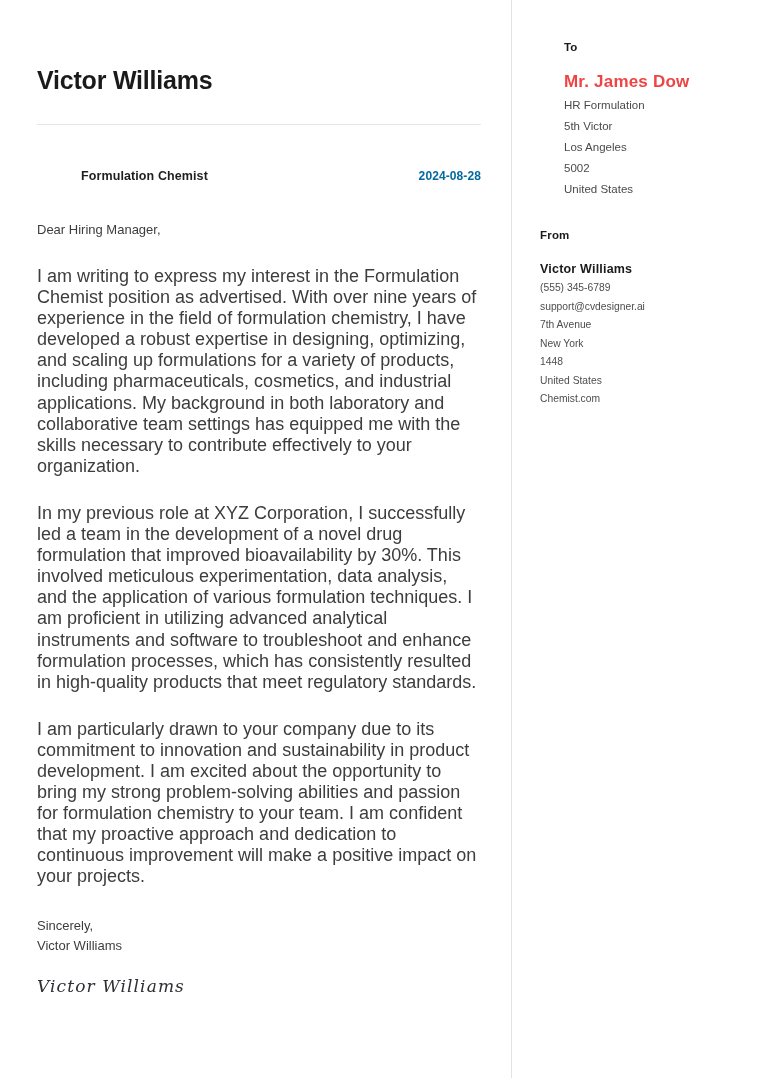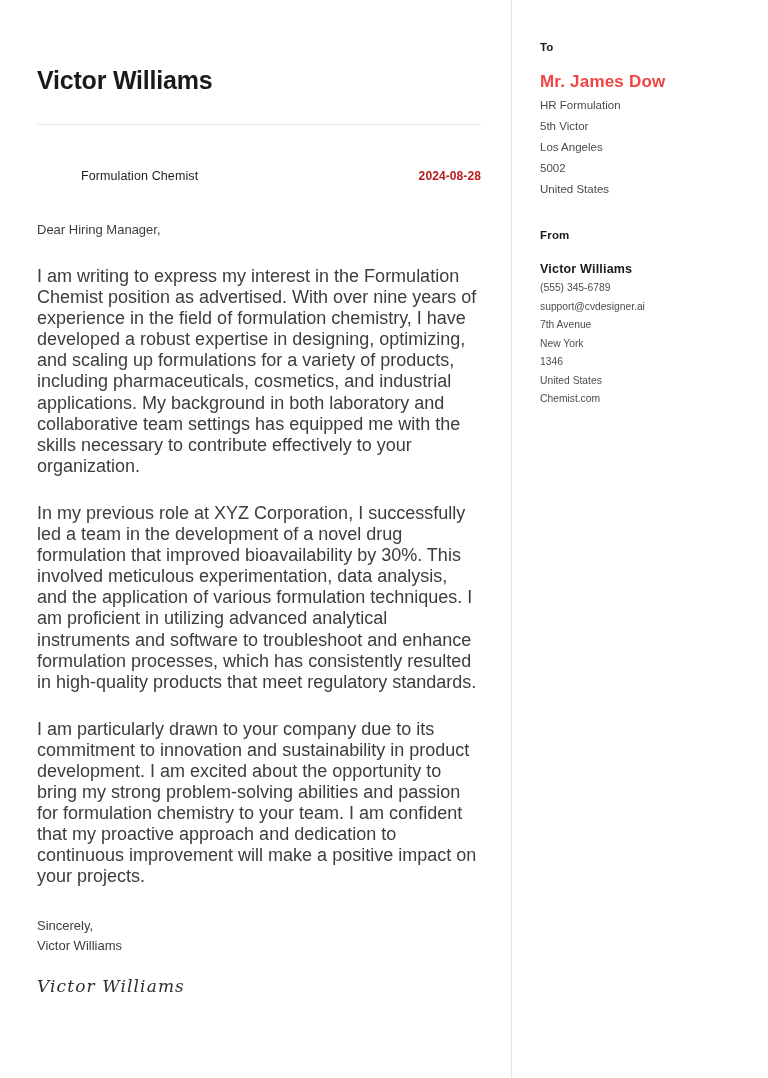--- a/index.html
+++ b/index.html
@@ -58,30 +58,30 @@
 
   .title-row {
     display: flex;
     justify-content: space-between;
     align-items: baseline;
     margin-top: 44px;
   }
 
   .job-title {
     font-size: 12.5px;
-    font-weight: normal;
+    font-weight: bold;
     color: #1f1f1f;
     letter-spacing: 0.1px;
     padding-left: 44px;
   }
 
   .letter-date {
     font-size: 12px;
     font-weight: bold;
-    color: #b91c1c;
+    color: #0369a1;
     letter-spacing: 0.1px;
   }
 
   .salutation {
     margin-top: 36px;
     font-size: 13px;
     line-height: 21px;
     color: #3d3d3d;
   }
 
@@ -119,21 +119,21 @@
     width: 210px;
   }
 
   .side-heading {
     font-size: 11.5px;
     font-weight: bold;
     color: #1a1a1a;
     letter-spacing: 0.2px;
   }
 
-  .to-block { padding-top: 41px; }
+  .to-block { padding-top: 41px; margin-left: 24px; }
 
   .side-name {
     margin-top: 19px;
     font-size: 17px;
     font-weight: bold;
     color: #ef4444;
     letter-spacing: 0.2px;
   }
 
   .to-line {
@@ -207,19 +207,19 @@
       <div class="to-line">United States</div>
     </div>
 
     <div class="from-block">
       <div class="side-heading">From</div>
       <div class="from-name">Victor Williams</div>
       <div class="from-line">(555) 345-6789</div>
       <div class="from-line">support@cvdesigner.ai</div>
       <div class="from-line">7th Avenue</div>
       <div class="from-line">New York</div>
-      <div class="from-line">1346</div>
+      <div class="from-line">1448</div>
       <div class="from-line">United States</div>
       <div class="from-line">Chemist.com</div>
     </div>
   </div>
 
 </div>
 
 </body></html>

